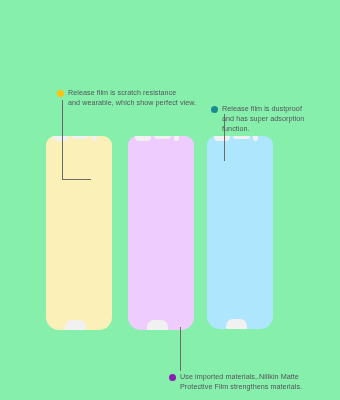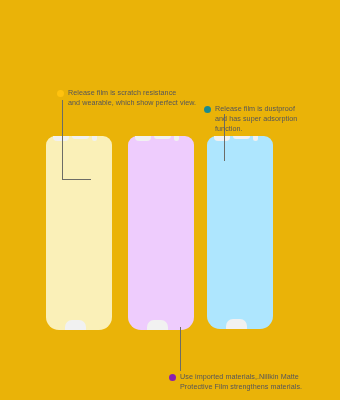--- a/index.html
+++ b/index.html
@@ -10,21 +10,21 @@
     width: 340px;
     height: 400px;
     background: #f0f0f0;
     font-family: "Liberation Sans", sans-serif;
     overflow: hidden;
   }
   #stage {
     position: relative;
     width: 340px;
     height: 400px;
-    background: #eab308;
+    background: #86efac;
     overflow: hidden;
   }
 
   
   .film {
     position: absolute;
     border-radius: 9px 9px 13px 13px;
   }
   .film .body {
     position: absolute;
@@ -75,21 +75,21 @@
   }
   .callout-text {
     font-size: 7.2px;
     line-height: 10px;
     color: #55555a;
     letter-spacing: 0.05px;
     white-space: pre-line;
   }
 
   #callout-scratch   { left: 57px;  top: 88px;  width: 168px; }
-  #callout-dustproof { left: 204px; top: 104px; width: 122px; }
+  #callout-dustproof { left: 211px; top: 104px; width: 122px; }
   #callout-material  { left: 169px; top: 372px; width: 170px; }
 </style>
 </head>
 <body>
 
 <div id="stage">
 
   <div class="film" id="film-yellow">
     <div class="body" style="background:#faf0b8;"></div>
     <div class="notch" style="left:7px; width:16px; height:5px; border-radius:0 0 4px 4px;"></div>

